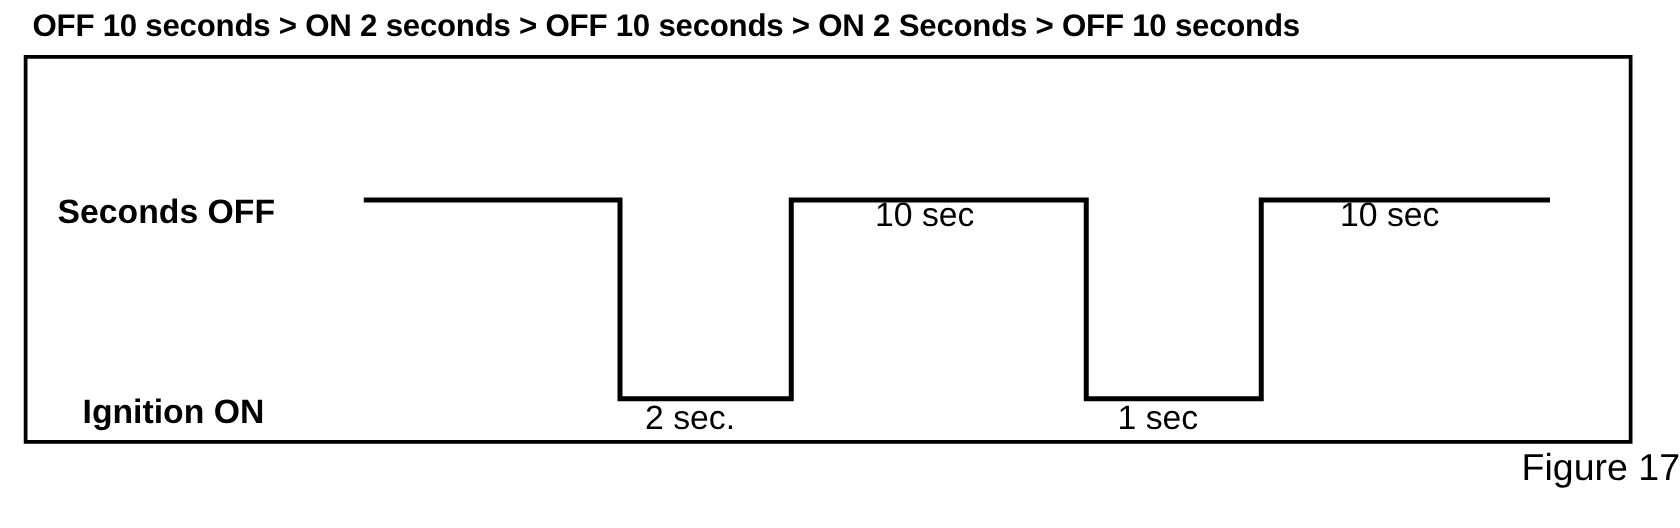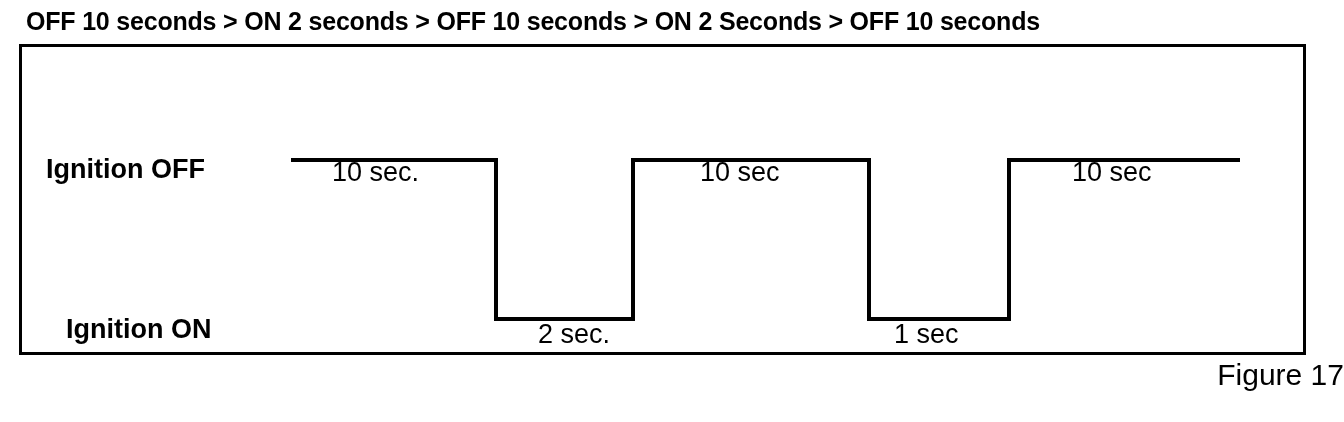--- a/index.html
+++ b/index.html
@@ -74,21 +74,21 @@
   .duration {
     position: absolute;
     font-size: 27px;
     font-weight: normal;
     white-space: nowrap;
     line-height: 30px;
   }
   .dur-high-1 { left: 310px;  top: 110px; }
   .dur-high-2 { left: 678px;  top: 110px; }
   .dur-high-3 { left: 1050px; top: 110px; }
-  .dur-low-1  { left: 494px;  top: 272px; margin-left: 22px; }
+  .dur-low-1  { left: 494px;  top: 272px; }
   .dur-low-2  { left: 872px;  top: 272px; }
 
   
   .caption {
     position: absolute;
     left: 0;
     top: 357px;
     width: 1344px;
     text-align: right;
     font-size: 30px;
@@ -98,40 +98,39 @@
 </style>
 </head>
 <body>
 
 <div id="page">
 
   <div class="title">OFF 10 seconds  &gt; ON 2 seconds &gt; OFF 10 seconds &gt; ON 2 Seconds &gt; OFF 10 seconds</div>
 
   <div class="figure-frame">
 
-    <div class="row-label off">Ignition OFF</div>
+    <div class="row-label off">Seconds OFF</div>
 
     <div class="row-label on">Ignition ON</div>
 
     <div class="waveform">
       <svg width="1287" height="311" viewBox="0 0 1287 311" xmlns="http://www.w3.org/2000/svg">
         <polyline fill="none" stroke="#000000" stroke-width="4" stroke-linecap="butt" stroke-linejoin="miter" points="269,113
                   474,113
                   474,272
                   611,272
                   611,113
                   847,113
                   847,272
                   987,272
                   987,113
                   1218,113"></polyline>
       </svg>
     </div>
 
-    <div class="duration dur-high-1">10 sec.</div>
 
     <div class="duration dur-high-2">10 sec</div>
 
     <div class="duration dur-high-3">10 sec</div>
 
     <div class="duration dur-low-1">2 sec.</div>
 
     <div class="duration dur-low-2">1 sec</div>
 
   </div>

